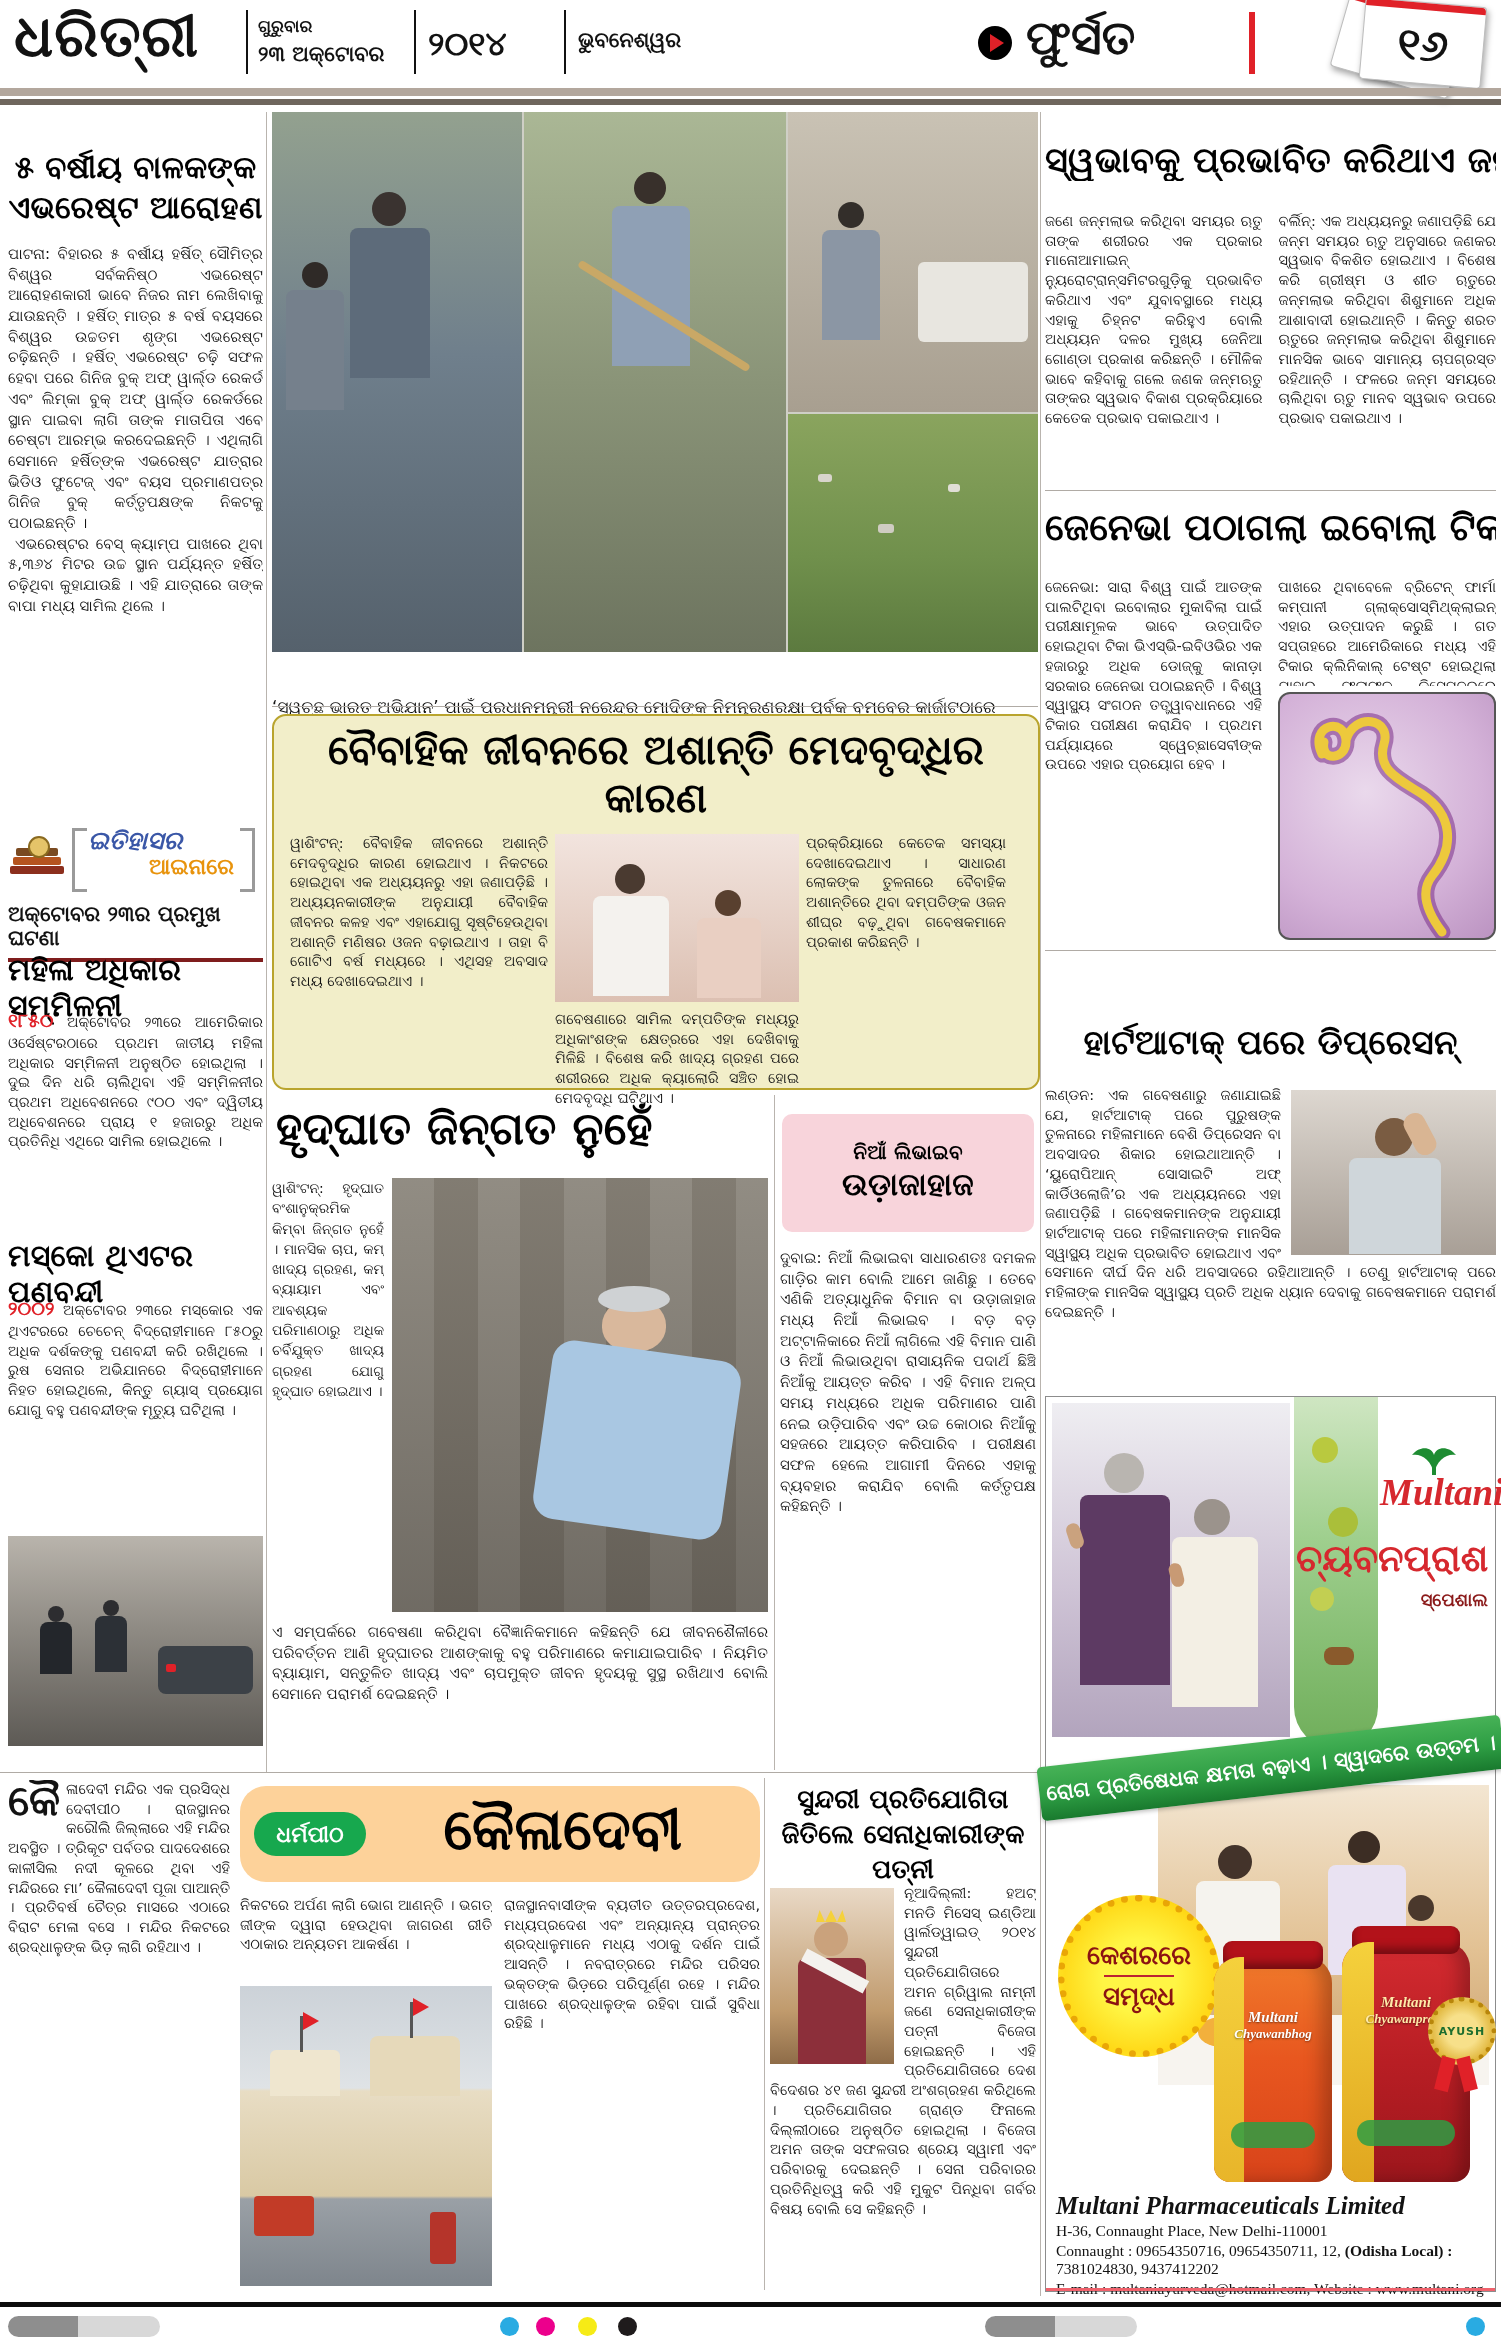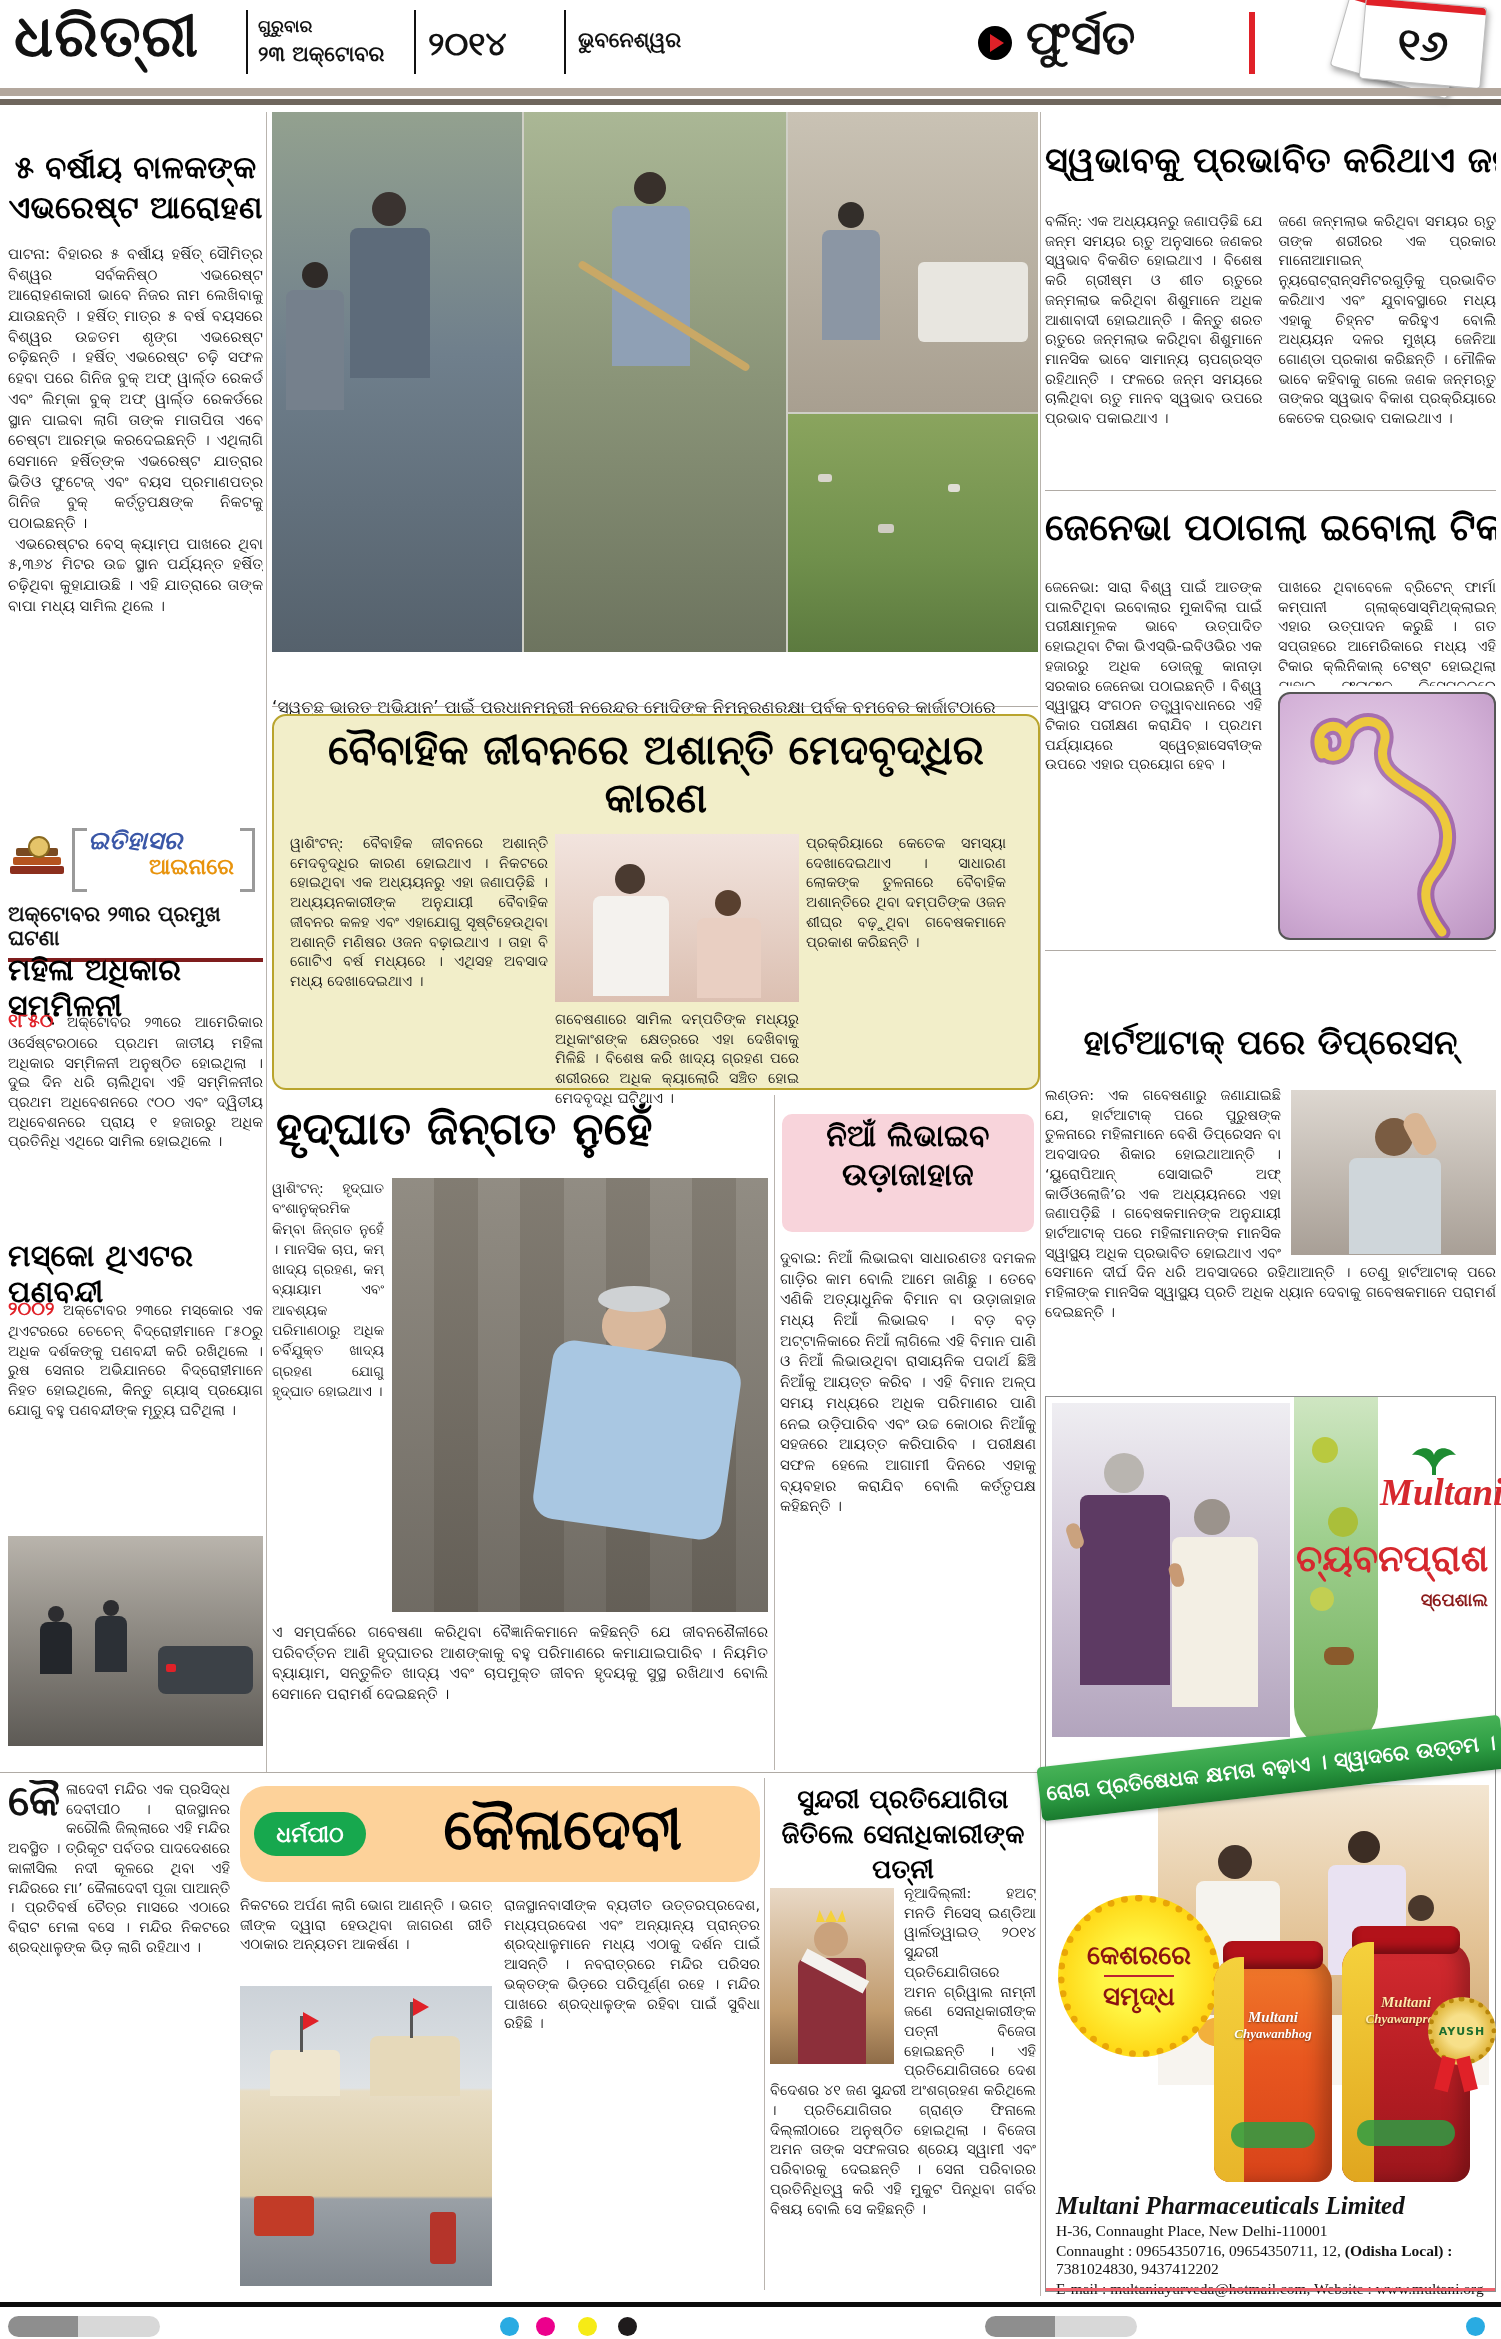--- a/index.html
+++ b/index.html
@@ -185,29 +185,29 @@
   <div class="photo" style="left:392px;top:1178px;width:376px;height:434px;
               background:repeating-linear-gradient(90deg,#9a958c 0 42px,#857f75 42px 86px),linear-gradient(180deg,#a29c92,#6e685e)">
     <div style="position:absolute;inset:0;background:linear-gradient(180deg,rgba(120,115,105,.25),rgba(60,56,50,.45))"></div>
     <div style="position:absolute;left:210px;top:120px;width:64px;height:54px;border-radius:50% 50% 46% 46%;background:#d9b89c"></div>
     <div style="position:absolute;left:206px;top:108px;width:72px;height:26px;border-radius:50%;background:#cfd2d4"></div>
     <div style="position:absolute;left:150px;top:172px;width:190px;height:180px;border-radius:22px;background:#a9c7e2;transform:rotate(8deg)"></div>
   </div>
   <div class="abs j body15" style="left:272px;top:1622px;width:496px;height:146px;overflow:hidden">ଏ ସମ୍ପର୍କରେ ଗବେଷଣା କରିଥିବା ବୈଜ୍ଞାନିକମାନେ କହିଛନ୍ତି ଯେ ଜୀବନଶୈଳୀରେ ପରିବର୍ତ୍ତନ ଆଣି ହୃଦ୍‌ଘାତର ଆଶଙ୍କାକୁ ବହୁ ପରିମାଣରେ କମାଯାଇପାରିବ । ନିୟମିତ ବ୍ୟାୟାମ, ସନ୍ତୁଳିତ ଖାଦ୍ୟ ଏବଂ ଚାପମୁକ୍ତ ଜୀବନ ହୃଦୟକୁ ସୁସ୍ଥ ରଖିଥାଏ ବୋଲି ସେମାନେ ପରାମର୍ଶ ଦେଇଛନ୍ତି ।</div>
 
   <div class="pinkbox" style="left:782px;top:1114px;width:252px;height:118px">
-    <div class="c headline" style="font-size:30px;margin-top:4px">ନିଆଁ ଲିଭାଇବ</div>
+    <div class="c headline" style="font-size:20px;margin-top:26px">ନିଆଁ ଲିଭାଇବ</div>
     <div class="c headline" style="font-size:31px;margin-top:2px">ଉଡ଼ାଜାହାଜ</div>
   </div>
   <div class="abs j body15" style="left:780px;top:1248px;width:256px;height:518px;overflow:hidden">ଦୁବାଇ: ନିଆଁ ଲିଭାଇବା ସାଧାରଣତଃ ଦମକଳ ଗାଡ଼ିର କାମ ବୋଲି ଆମେ ଜାଣିଛୁ । ତେବେ ଏଣିକି ଅତ୍ୟାଧୁନିକ ବିମାନ ବା ଉଡ଼ାଜାହାଜ ମଧ୍ୟ ନିଆଁ ଲିଭାଇବ । ବଡ଼ ବଡ଼ ଅଟ୍ଟାଳିକାରେ ନିଆଁ ଲାଗିଲେ ଏହି ବିମାନ ପାଣି ଓ ନିଆଁ ଲିଭାଉଥିବା ରାସାୟନିକ ପଦାର୍ଥ ଛିଞ୍ଚି ନିଆଁକୁ ଆୟତ୍ତ କରିବ । ଏହି ବିମାନ ଅଳ୍ପ ସମୟ ମଧ୍ୟରେ ଅଧିକ ପରିମାଣର ପାଣି ନେଇ ଉଡ଼ିପାରିବ ଏବଂ ଉଚ୍ଚ କୋଠାର ନିଆଁକୁ ସହଜରେ ଆୟତ୍ତ କରିପାରିବ । ପରୀକ୍ଷଣ ସଫଳ ହେଲେ ଆଗାମୀ ଦିନରେ ଏହାକୁ ବ୍ୟବହାର କରାଯିବ ବୋଲି କର୍ତ୍ତୃପକ୍ଷ କହିଛନ୍ତି ।</div>
 
   <div class="abs headline c" style="left:1045px;top:140px;width:451px;font-size:35px;overflow:hidden;white-space:nowrap">ସ୍ୱଭାବକୁ ପ୍ରଭାବିତ କରିଥାଏ ଜନ୍ମଋତୁ</div>
   <div class="abs" style="left:1045px;top:212px;width:451px;display:flex;gap:16px">
+    <div class="j small" style="width:218px;height:268px;overflow:hidden">ଜଣେ ଜନ୍ମଲାଭ କରିଥିବା ସମୟର ଋତୁ ତାଙ୍କ ଶରୀରର ଏକ ପ୍ରକାର ମାନୋଆମାଇନ୍ ନ୍ୟୁରୋଟ୍ରାନ୍ସମିଟରଗୁଡ଼ିକୁ ପ୍ରଭାବିତ କରିଥାଏ ଏବଂ ଯୁବାବସ୍ଥାରେ ମଧ୍ୟ ଏହାକୁ ଚିହ୍ନଟ କରିହୁଏ ବୋଲି ଅଧ୍ୟୟନ ଦଳର ମୁଖ୍ୟ ଜେନିଆ ଗୋଣ୍ଡା ପ୍ରକାଶ କରିଛନ୍ତି । ମୌଳିକ ଭାବେ କହିବାକୁ ଗଲେ ଜଣକ ଜନ୍ମଋତୁ ତାଙ୍କର ସ୍ୱଭାବ ବିକାଶ ପ୍ରକ୍ରିୟାରେ କେତେକ ପ୍ରଭାବ ପକାଇଥାଏ ।</div>
     <div class="j small" style="width:218px;height:268px;overflow:hidden">ବର୍ଲିନ୍: ଏକ ଅଧ୍ୟୟନରୁ ଜଣାପଡ଼ିଛି ଯେ ଜନ୍ମ ସମୟର ଋତୁ ଅନୁସାରେ ଜଣକର ସ୍ୱଭାବ ବିକଶିତ ହୋଇଥାଏ । ବିଶେଷ କରି ଗ୍ରୀଷ୍ମ ଓ ଶୀତ ଋତୁରେ ଜନ୍ମଲାଭ କରିଥିବା ଶିଶୁମାନେ ଅଧିକ ଆଶାବାଦୀ ହୋଇଥାନ୍ତି । କିନ୍ତୁ ଶରତ ଋତୁରେ ଜନ୍ମଲାଭ କରିଥିବା ଶିଶୁମାନେ ମାନସିକ ଭାବେ ସାମାନ୍ୟ ଚାପଗ୍ରସ୍ତ ରହିଥାନ୍ତି । ଫଳରେ ଜନ୍ମ ସମୟରେ ଚାଲିଥିବା ଋତୁ ମାନବ ସ୍ୱଭାବ ଉପରେ ପ୍ରଭାବ ପକାଇଥାଏ ।</div>
-    <div class="j small" style="width:218px;height:268px;overflow:hidden">ଜଣେ ଜନ୍ମଲାଭ କରିଥିବା ସମୟର ଋତୁ ତାଙ୍କ ଶରୀରର ଏକ ପ୍ରକାର ମାନୋଆମାଇନ୍ ନ୍ୟୁରୋଟ୍ରାନ୍ସମିଟରଗୁଡ଼ିକୁ ପ୍ରଭାବିତ କରିଥାଏ ଏବଂ ଯୁବାବସ୍ଥାରେ ମଧ୍ୟ ଏହାକୁ ଚିହ୍ନଟ କରିହୁଏ ବୋଲି ଅଧ୍ୟୟନ ଦଳର ମୁଖ୍ୟ ଜେନିଆ ଗୋଣ୍ଡା ପ୍ରକାଶ କରିଛନ୍ତି । ମୌଳିକ ଭାବେ କହିବାକୁ ଗଲେ ଜଣକ ଜନ୍ମଋତୁ ତାଙ୍କର ସ୍ୱଭାବ ବିକାଶ ପ୍ରକ୍ରିୟାରେ କେତେକ ପ୍ରଭାବ ପକାଇଥାଏ ।</div>
   </div>
   <div class="hrl" style="left:1045px;top:490px;width:451px"></div>
 
   <div class="abs headline c" style="left:1045px;top:506px;width:451px;font-size:37px;overflow:hidden;white-space:nowrap">ଜେନେଭା ପଠାଗଲା ଇବୋଲା ଟିକା</div>
   <div class="abs" style="left:1045px;top:578px;width:451px;display:flex;gap:16px">
     <div class="j small" style="width:218px;height:362px;overflow:hidden">ଜେନେଭା: ସାରା ବିଶ୍ୱ ପାଇଁ ଆତଙ୍କ ପାଲଟିଥିବା ଇବୋଲାର ମୁକାବିଲା ପାଇଁ ପରୀକ୍ଷାମୂଳକ ଭାବେ ଉତ୍ପାଦିତ ହୋଇଥିବା ଟିକା ଭିଏସ୍‌ଭି-ଇବିଓଭିର ଏକ ହଜାରରୁ ଅଧିକ ଡୋଜ୍‌କୁ କାନାଡ଼ା ସରକାର ଜେନେଭା ପଠାଇଛନ୍ତି । ବିଶ୍ୱ ସ୍ୱାସ୍ଥ୍ୟ ସଂଗଠନ ତତ୍ତ୍ୱାବଧାନରେ ଏହି ଟିକାର ପରୀକ୍ଷଣ କରାଯିବ । ପ୍ରଥମ ପର୍ଯ୍ୟାୟରେ ସ୍ୱେଚ୍ଛାସେବୀଙ୍କ ଉପରେ ଏହାର ପ୍ରୟୋଗ ହେବ ।</div>
     <div style="width:218px">
       <div class="j small" style="height:108px;overflow:hidden">ପାଖରେ ଥିବାବେଳେ ବ୍ରିଟେନ୍ ଫାର୍ମା କମ୍ପାନୀ ଗ୍ଲାକ୍ସୋସ୍ମିଥ୍‌କ୍ଲାଇନ୍ ଏହାର ଉତ୍ପାଦନ କରୁଛି । ଗତ ସପ୍ତାହରେ ଆମେରିକାରେ ମଧ୍ୟ ଏହି ଟିକାର କ୍ଲିନିକାଲ୍ ଟେଷ୍ଟ ହୋଇଥିଲା ଯାହାର ଫଳାଫଳ ଡିସେମ୍ବରରେ ଜଣାପଡିବ ବୋଲି କାନାଡ଼ା ସରକାର ସୂଚନା ଦେଇଛନ୍ତି । ସବୁଠାରୁ ବଡ଼କଥା ହେଉଛି ଏହି</div>
       <div style="position:relative;width:214px;height:244px;margin-top:6px;border:2px solid #555;border-radius:12px;overflow:hidden;
                   background:radial-gradient(circle at 40% 40%,#ead9ec 0%,#d4b2d8 60%,#bb93c1 100%)">

